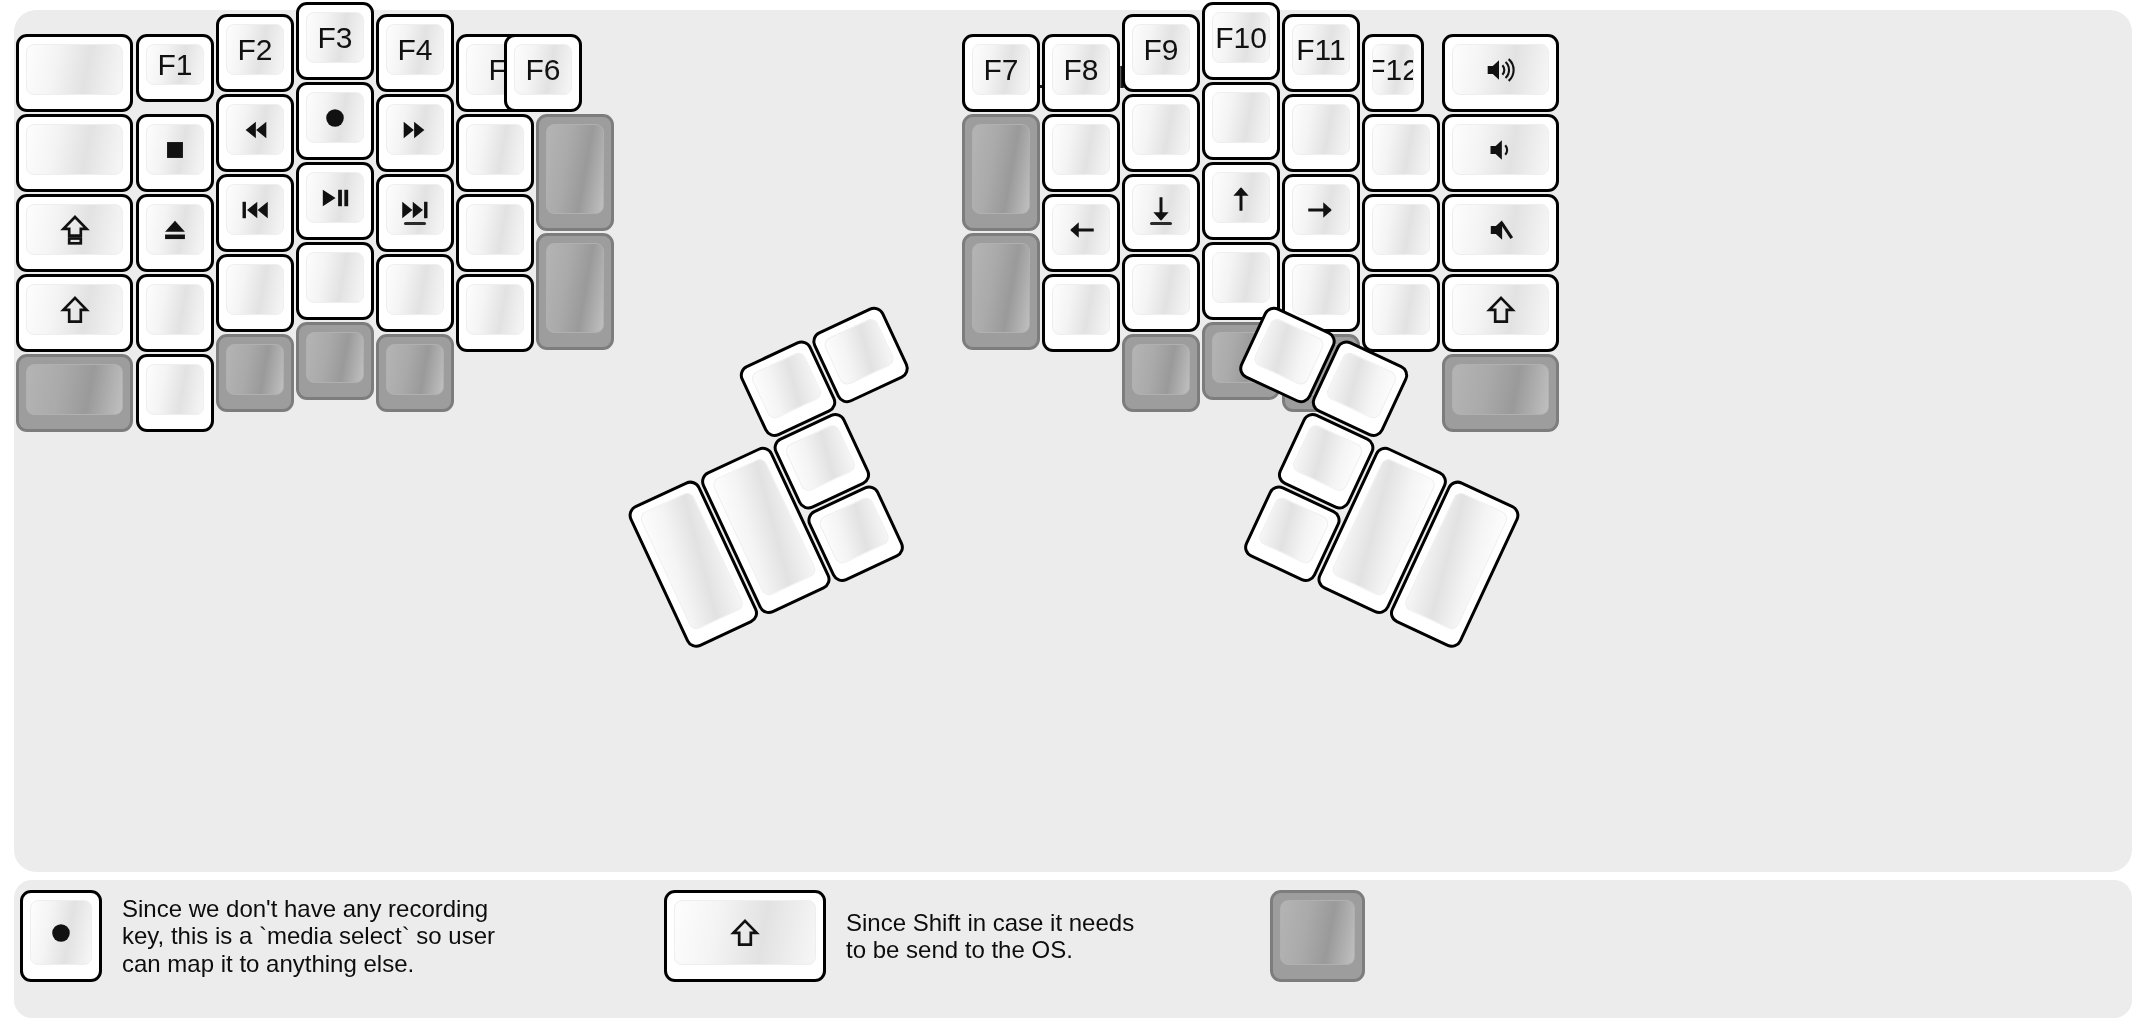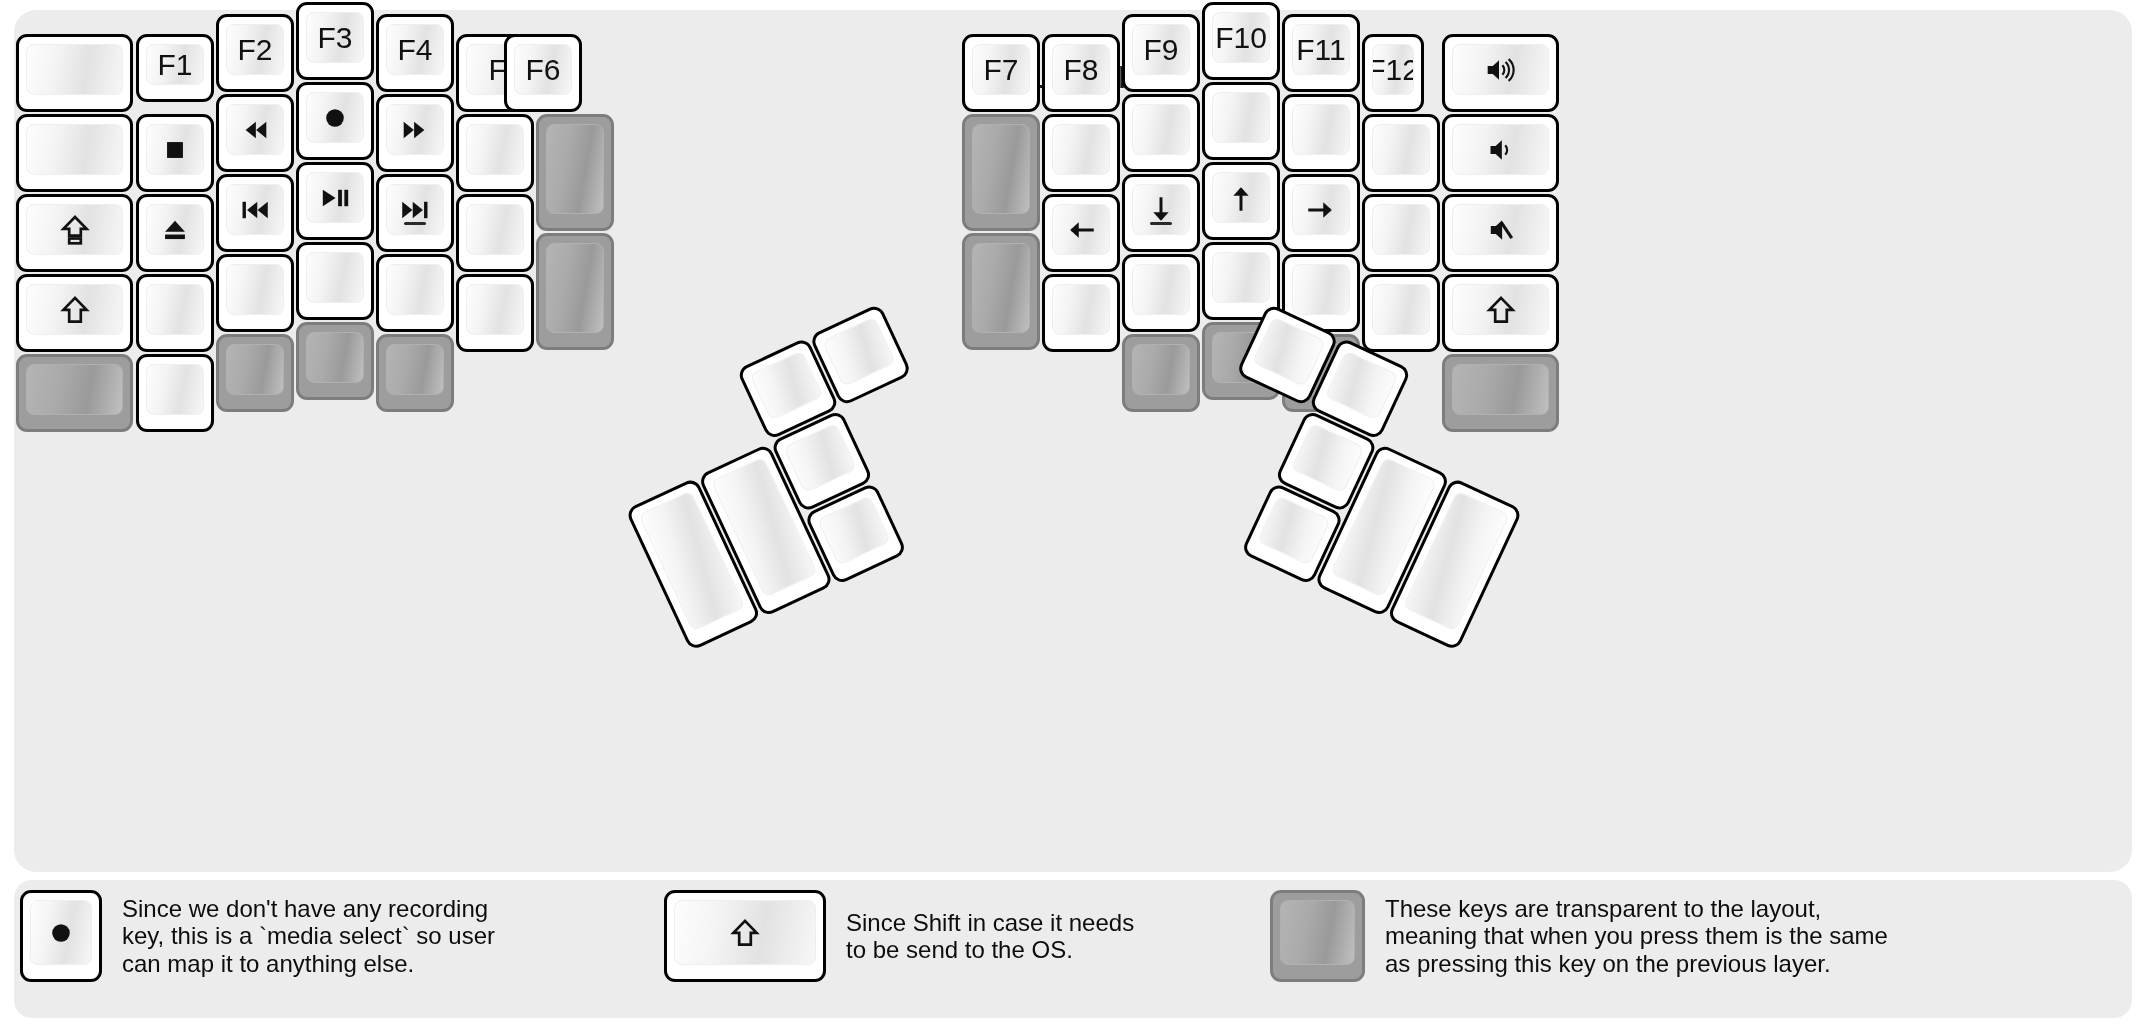--- a/index.html
+++ b/index.html
@@ -592,19 +592,16 @@
 to be send to the OS.</div>
       </div>
       <div class="legend-item" style="left: 1270px; top: 890px;">
         <div class="legend-key" style="width: 95px; height: 92px;">
           <div class="key trans" style="left: 0px; top: 0px; width: 95px; height: 92px;">
             <div class="top">
               <span class="lbl"></span>
             </div>
           </div>
         </div>
-        <div class="legend-text" style="width: 760px;">These keys are transparent to the layout,
-meaning that when you press them is the same
-as pressing this key on the previous layer.</div>
       </div>
     </div>
 
 </div>
 
 </body></html>

